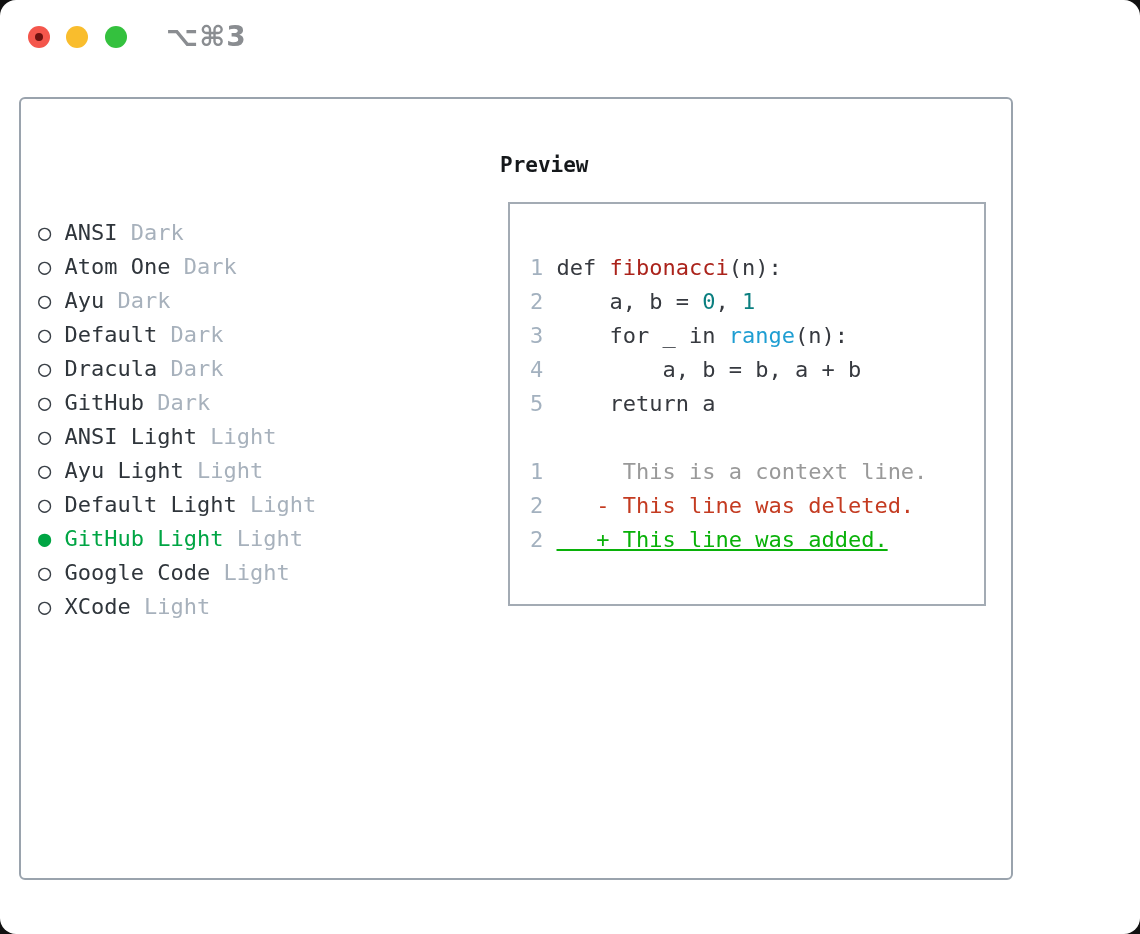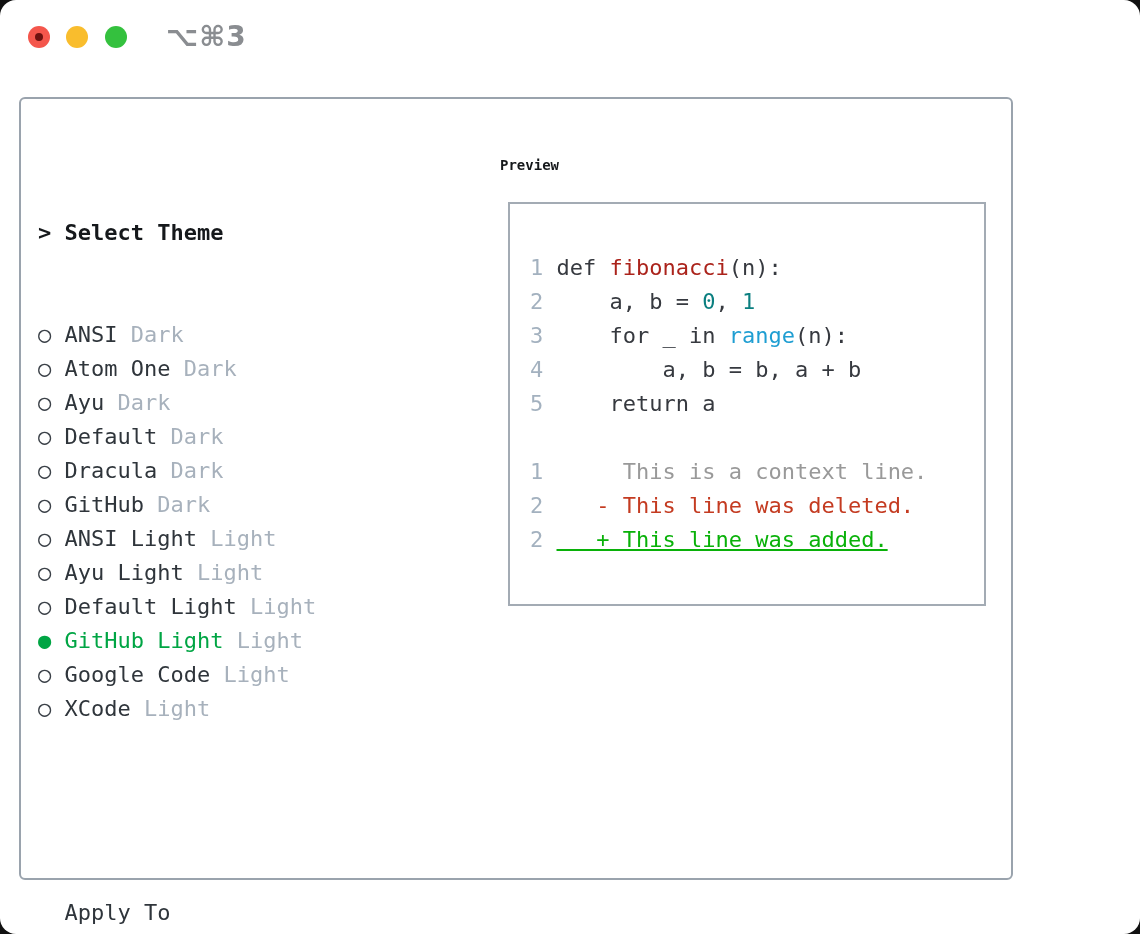--- a/index.html
+++ b/index.html
@@ -49,21 +49,21 @@
   .hdr { font-weight: bold; color: var(--header_text); }
   .marker { color: var(--marker); }
   .marker.sel { color: var(--accent_green); }
   .theme-name { color: var(--item_text); text-align: right; }
   .theme-name.sel { color: var(--accent_green); }
   .variant { color: var(--variant_text); }
   
   .preview-title {
     position: absolute; left: 500px; top: 148px;
     height: 34px; line-height: 34px;
-    font-size: 14px; font-weight: bold; color: var(--header_text);
+    font-size: 21px; font-weight: bold; color: var(--header_text);
   }
   .preview-box {
     position: absolute; left: 508px; top: 202px;
     width: 478px; height: 404px;
     border: 2px solid var(--preview_border);
     box-sizing: border-box;
   }
   .code {
     padding: 47px 0 0 20px;
     font-size: 22px; line-height: 34px;
@@ -89,24 +89,22 @@
         <span class="dot"></span>
       </span>
     <span class="light yellow"></span>
     <span class="light green"></span>
     <span class="shortcut">⌥⌘3</span>
   </div>
 
   <div class="panel"></div>
 
   <div class="left-col">
-    <div class="row hdr"><span>&gt;</span><span> </span><span>Select Theme</span></div>
     <div id="theme-items"><div class="row"><span class="marker">○ </span><span class="theme-name">ANSI</span> <span class="variant">Dark</span></div><div class="row"><span class="marker">○ </span><span class="theme-name">Atom One</span> <span class="variant">Dark</span></div><div class="row"><span class="marker">○ </span><span class="theme-name">Ayu</span> <span class="variant">Dark</span></div><div class="row"><span class="marker">○ </span><span class="theme-name">Default</span> <span class="variant">Dark</span></div><div class="row"><span class="marker">○ </span><span class="theme-name">Dracula</span> <span class="variant">Dark</span></div><div class="row"><span class="marker">○ </span><span class="theme-name">GitHub</span> <span class="variant">Dark</span></div><div class="row"><span class="marker">○ </span><span class="theme-name">ANSI Light</span> <span class="variant">Light</span></div><div class="row"><span class="marker">○ </span><span class="theme-name">Ayu Light</span> <span class="variant">Light</span></div><div class="row"><span class="marker">○ </span><span class="theme-name">Default Light</span> <span class="variant">Light</span></div><div class="row"><span class="marker sel">● </span><span class="theme-name sel">GitHub Light</span> <span class="variant">Light</span></div><div class="row"><span class="marker">○ </span><span class="theme-name">Google Code</span> <span class="variant">Light</span></div><div class="row"><span class="marker">○ </span><span class="theme-name">XCode</span> <span class="variant">Light</span></div></div>
     <div class="row"> </div>
-    <div class="row"><span>  </span><span>Apply To</span></div>
     
     
     
   </div>
 
   <div class="preview-title">Preview</div>
   <div class="preview-box">
     <div class="code" id="code-lines"><div class="line"><span class="tk-num">1 </span><span class="tk-plain">def </span><span class="tk-title">fibonacci</span><span class="tk-plain">(n):</span></div><div class="line"><span class="tk-num">2 </span><span class="tk-plain">    a, b = </span><span class="tk-number">0</span><span class="tk-plain">, </span><span class="tk-number">1</span></div><div class="line"><span class="tk-num">3 </span><span class="tk-plain">    for _ in </span><span class="tk-builtin">range</span><span class="tk-plain">(n):</span></div><div class="line"><span class="tk-num">4 </span><span class="tk-plain">        a, b = b, a + b</span></div><div class="line"><span class="tk-num">5 </span><span class="tk-plain">    return a</span></div><div class="line"> </div><div class="line"><span class="tk-num">1 </span><span class="tk-context">     This is a context line.</span></div><div class="line"><span class="tk-num">2 </span><span class="tk-deleted">   - This line was deleted.</span></div><div class="line"><span class="tk-num">2 </span><span class="tk-added">   + This line was added.</span></div></div>
   </div>
 

